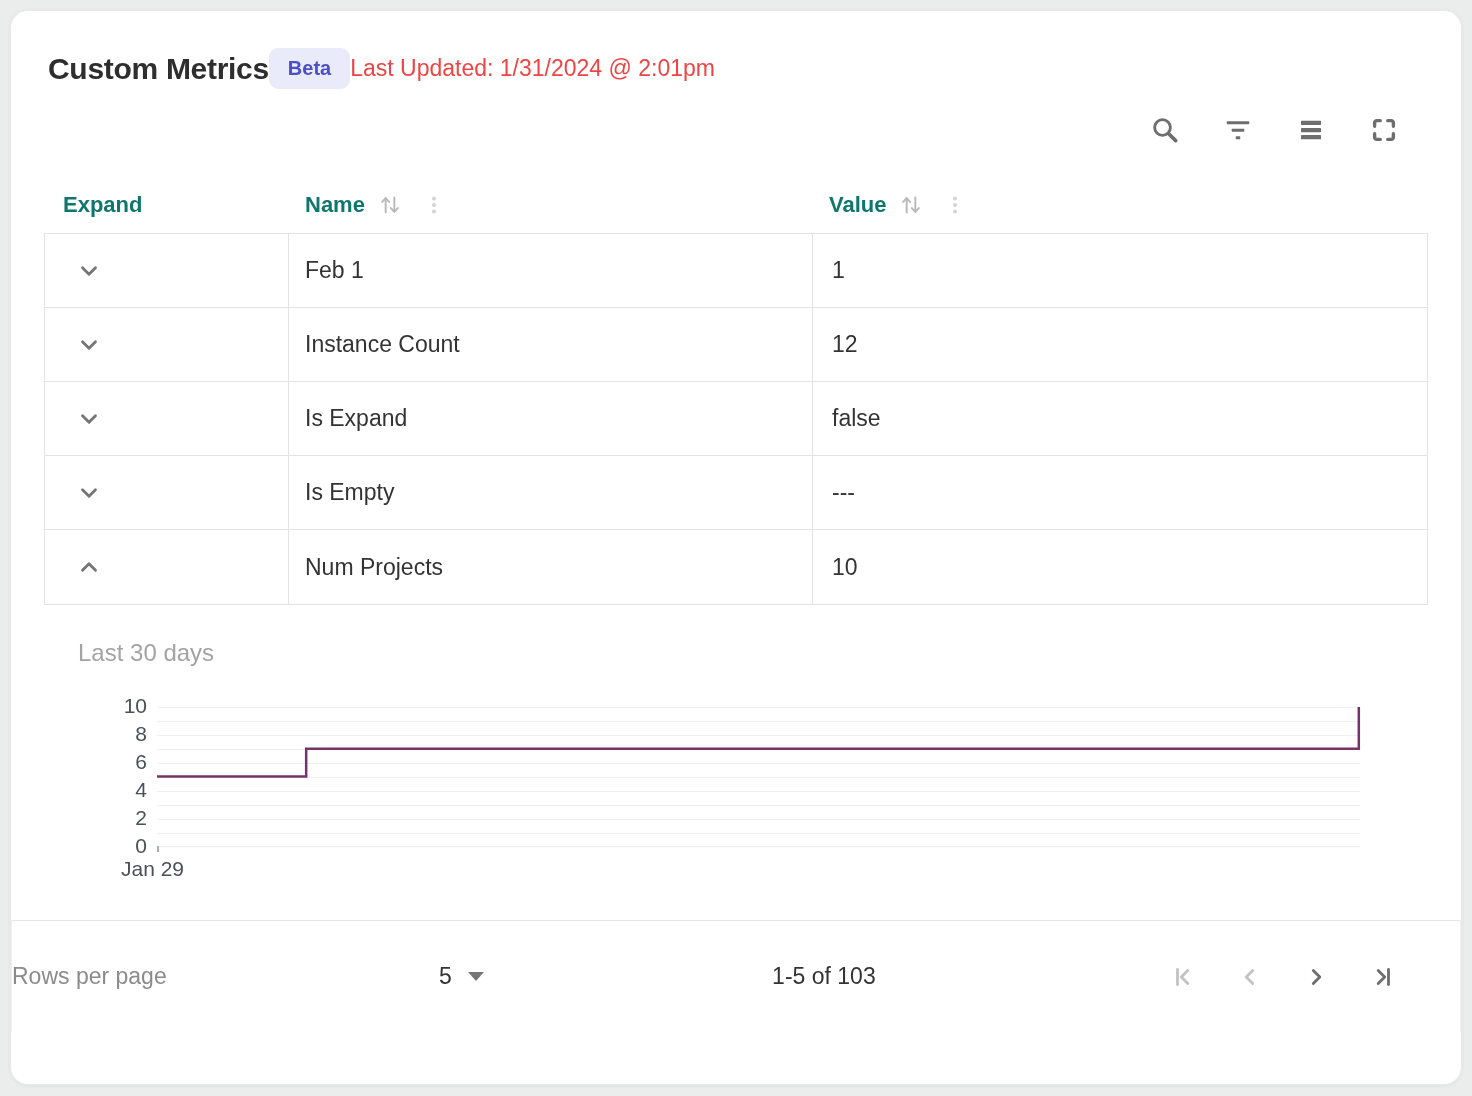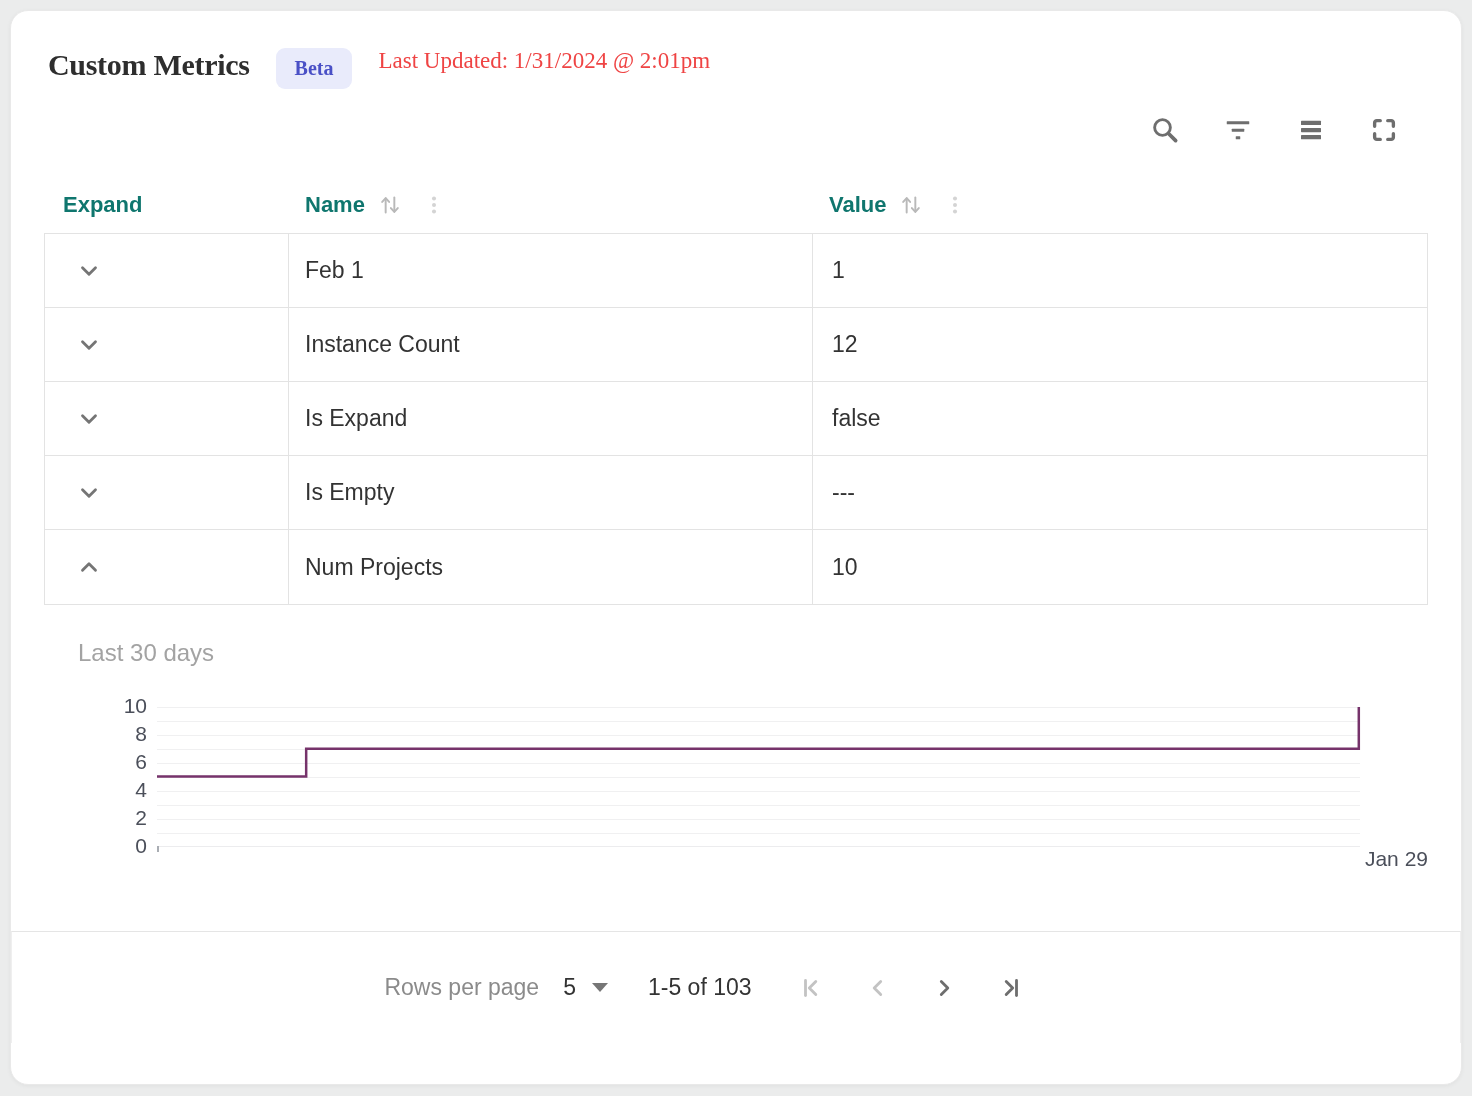--- a/index.html
+++ b/index.html
@@ -4,21 +4,21 @@
 <style>
   * { margin:0; padding:0; box-sizing:border-box; }
   html,body { width:1472px; height:1096px; background:#ebecec; font-family:"Liberation Sans", sans-serif; }
   .panel {
     position:absolute; left:10px; top:10px; right:10px; bottom:11px;
     background:#ffffff; border:1px solid #e9e9e9; border-radius:18px;
     box-shadow:0 1px 4px rgba(0,0,0,.05);
     padding:37px 33px 0 33px; overflow:hidden;
   }
   
-  .hdr { display:flex; gap:26px; padding-left:4px;font-family:Liberation Serif, serif; }
+  .hdr { display:flex; align-items:center; padding-left:4px; }
   .title { font-size:30px; font-weight:700; color:#2e2e2e; letter-spacing:-.3px; }
   .badge { font-size:20px; font-weight:700; color:var(--badge_text,#4a50c6); background:var(--badge_bg,#e9ebfb); padding:9px 19px; border-radius:9px; }
   .updated { font-size:23px; color:#ef4444; }
   
   .toolbar { display:flex; justify-content:flex-end; align-items:center; gap:41px; margin-top:24px; height:34px; padding-right:28px; }
   .tbtn { width:32px; height:32px; border:none; background:none; cursor:pointer; color:#6e6e6e; display:flex; align-items:center; justify-content:center; }
   .tbtn svg { width:30px; height:30px; }
   
   .thead { display:grid; grid-template-columns:244px 524px 1fr; align-items:center; margin-top:30px; height:56px; font-size:22px; font-weight:700; color:#0f766e; }
   .thead .c1 { padding-left:19px; }
@@ -40,23 +40,23 @@
   .detail { margin-top:34px; }
   .detail-label { font-size:24px; color:#a3a3a3; padding-left:34px; }
   .chart-row { display:flex; margin-top:40px; }
   .ylabels { position:relative; width:113px; height:140px; }
   .ytick { position:absolute; right:10px; transform:translateY(-55%); font-size:21px; color:#4b4f5a; }
   .plot { position:relative; width:1203px; height:140px;
     background-image:linear-gradient(#f0f0f1 1px, transparent 1px);
     background-size:100% 14px; border-bottom:1px solid #ececee; }
   .plot svg { position:absolute; left:0; top:0; width:100%; height:100%; overflow:visible; }
   .xtick-mark { position:absolute; left:0; top:100%; width:2px; height:6px; background:#a9adb3; }
-  .xlabel { padding-left:77px; font-size:21px; color:#4b4f5a;text-align:right; }
-  
-  .footer { margin-top:60px; margin-left:-33px; margin-right:-33px; border-top:1px solid #e5e5e5; border-left:1px solid #efefef; border-right:1px solid #efefef; height:112px; display:flex; align-items:center; justify-content:center; padding-right:64px; font-size:23px; color:#333; }
+  .xlabel { margin-top:10px; padding-left:77px; font-size:21px; color:#4b4f5a; }
+  
+  .footer { margin-top:39px; margin-left:-33px; margin-right:-33px; border-top:1px solid #e5e5e5; border-left:1px solid #efefef; border-right:1px solid #efefef; height:112px; display:flex; align-items:center; justify-content:space-between; padding-right:64px; font-size:23px; color:#333; }
   .rpp-label { color:#8b8b8b; margin-right:24px; }
   .rpp-select { display:flex; align-items:center; border:none; background:none; cursor:pointer; font-size:23px; color:#333; margin-right:40px; }
   .caret { width:0; height:0; border-left:8px solid transparent; border-right:8px solid transparent; border-top:9px solid #767676; margin-left:16px; }
   .range { margin-right:46px; }
   .pnav { display:flex; align-items:center; gap:38px; }
   .pbtn { width:28px; height:28px; border:none; background:none; cursor:pointer; display:flex; align-items:center; justify-content:center; }
   .pbtn svg { width:26px; height:26px; }
   .pbtn.disabled { color:#c3c3c3; }
   .pbtn.enabled { color:#6e6e6e; }
 </style>

